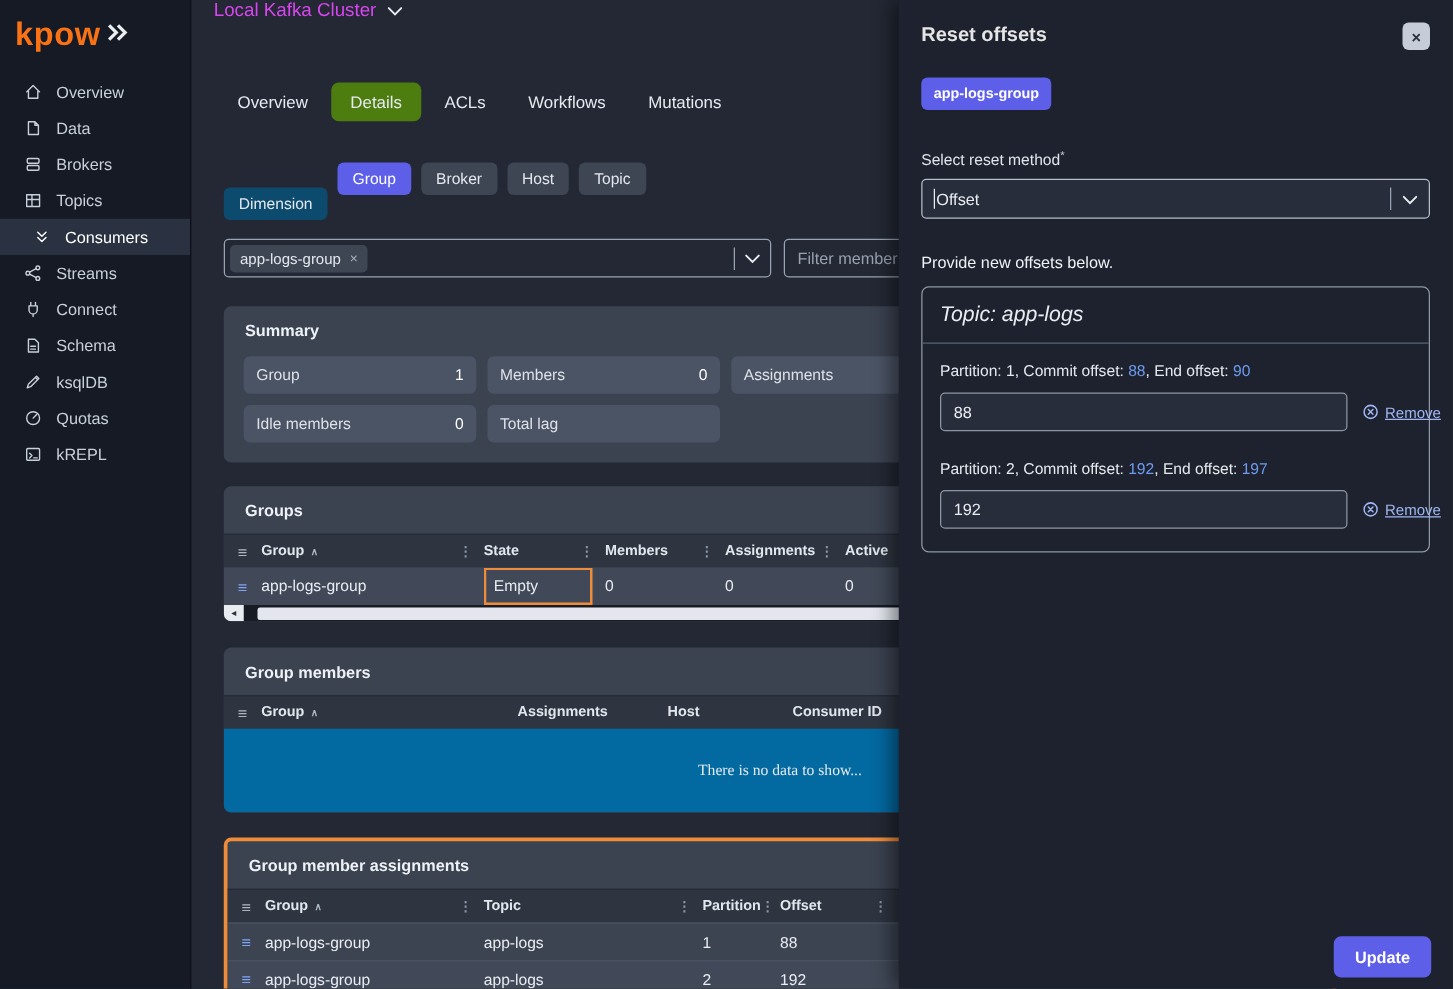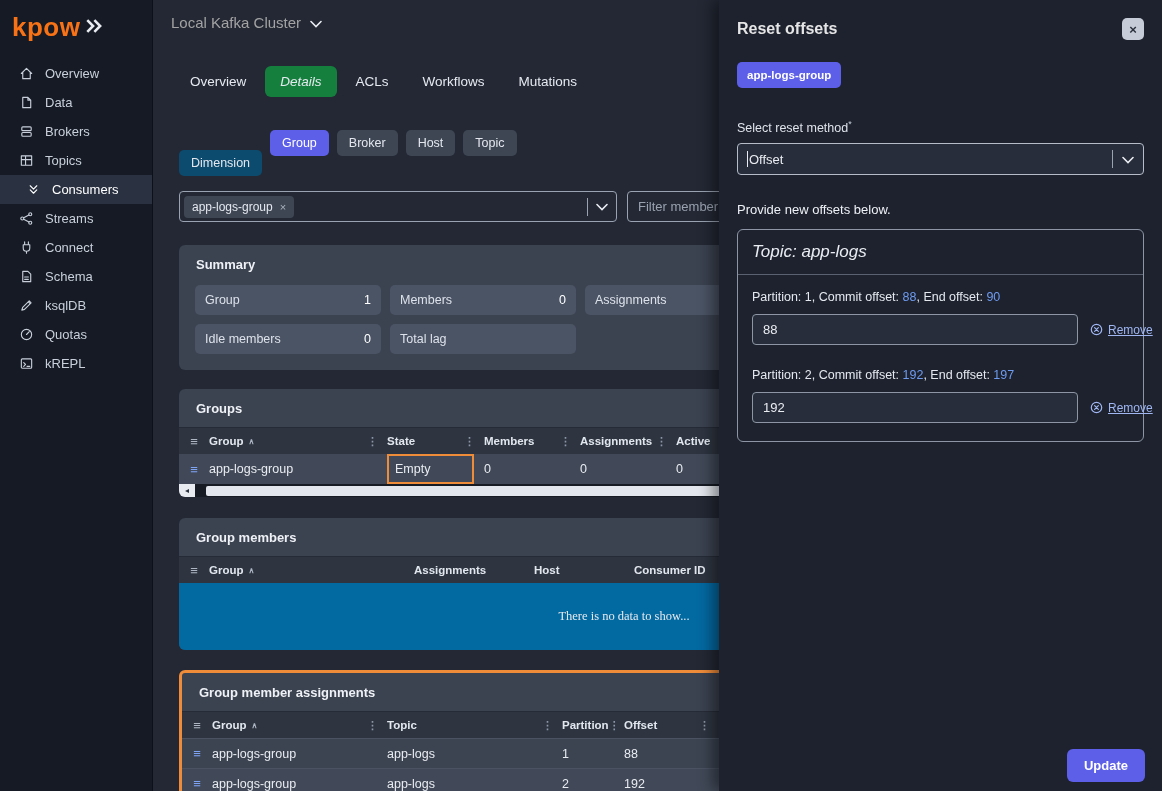--- a/index.html
+++ b/index.html
@@ -14,27 +14,27 @@
   .logo-mark svg { width:22px; height:18px; stroke:#e9ecf1; stroke-width:2; fill:none; }
   .nav-item { display:flex; align-items:center; gap:11px; height:29px; padding:0 0 0 19px;
     color:#c9d0db; font-size:13px; cursor:pointer; }
   .nav-item.active { background:#2a3140; color:#ffffff;padding-left:26px; }
   .nav-icon { width:15px; height:15px; display:flex; align-items:center; justify-content:center; }
   .nav-icon svg { width:15px; height:15px; stroke:currentColor; stroke-width:1.2; fill:none;
     stroke-linecap:round; stroke-linejoin:round; }
 
   
   .main { flex:1; min-width:0; position:relative; overflow:hidden; }
-  .main-header { height:45px; display:flex; align-items:center; gap:9px; padding-left:18px;
-    font-size:15px; color:#a3a3a3; }
+  .main-header { height:45px; display:flex; align-items:flex-start; gap:9px; padding-left:18px;
+    font-size:15px; color:#d946ef; }
   .chev svg { width:12px; height:8px; stroke:#e9ecf1; stroke-width:1.6; fill:none; stroke-linecap:round; }
 
   .tabs { display:flex; gap:4px; margin:21px 0 0 22px; }
   .tab { padding:8px 15px; font-size:13.5px; color:#e6eaf0; border-radius:6px; cursor:pointer; }
-  .tab.active { background:#15803d;font-style:italic; }
+  .tab.active { background:#4d7c0f; }
 
   .dim-row { display:flex; gap:8px; margin:13px 0 0 26px; align-items:center; }
   .dim-btn { background:#3e4654; border-radius:5px; padding:6px 12px; font-size:12.5px;
     color:#e4e8ee; cursor:pointer; }
   .dim-btn.label { background:#0c4a6e;margin-top:40px; }
   .dim-btn.selected { background:#5d5fe8; color:#ffffff; }
 
   .filter-row { display:flex; gap:10px; margin:15px 0 0 26px; }
   .multi-select { width:438px; height:31px; border:1px solid #9aa3b2; border-radius:4px;
     display:flex; align-items:center; padding-left:4px; cursor:text; }

